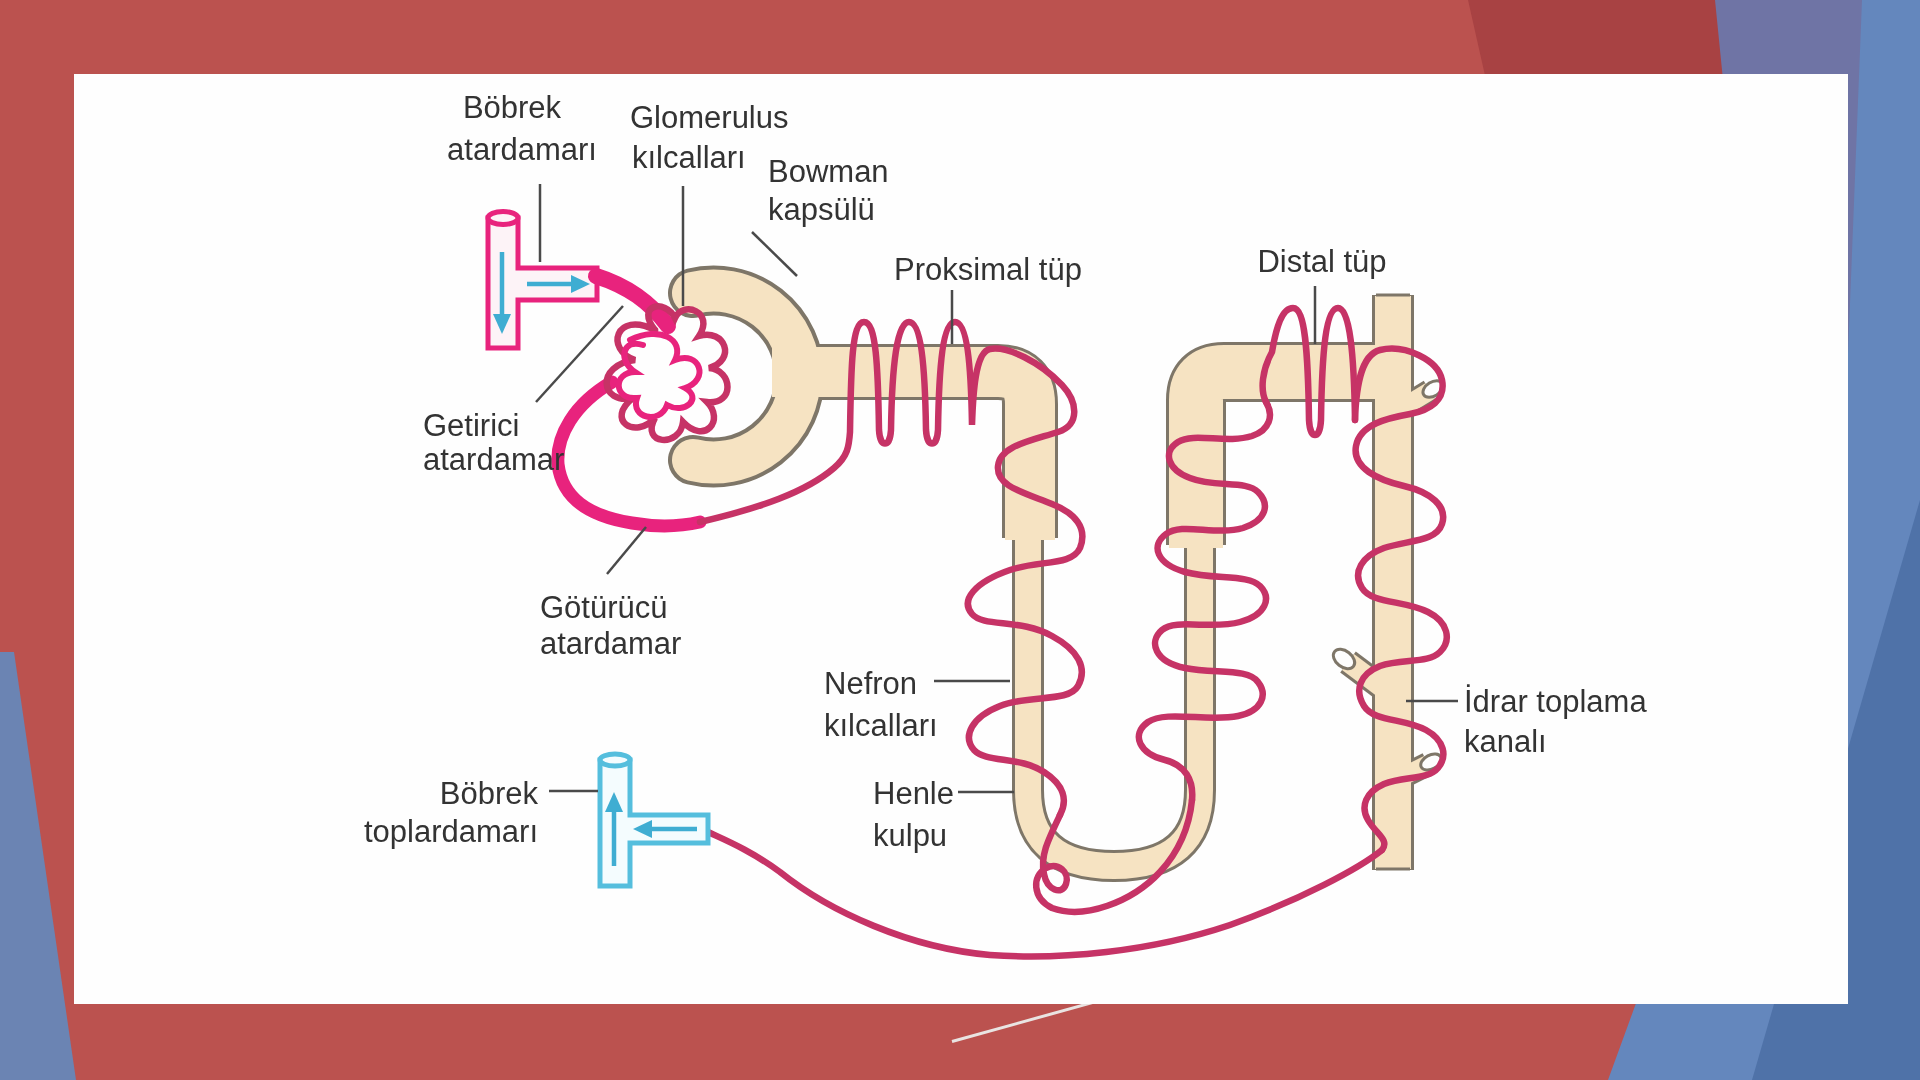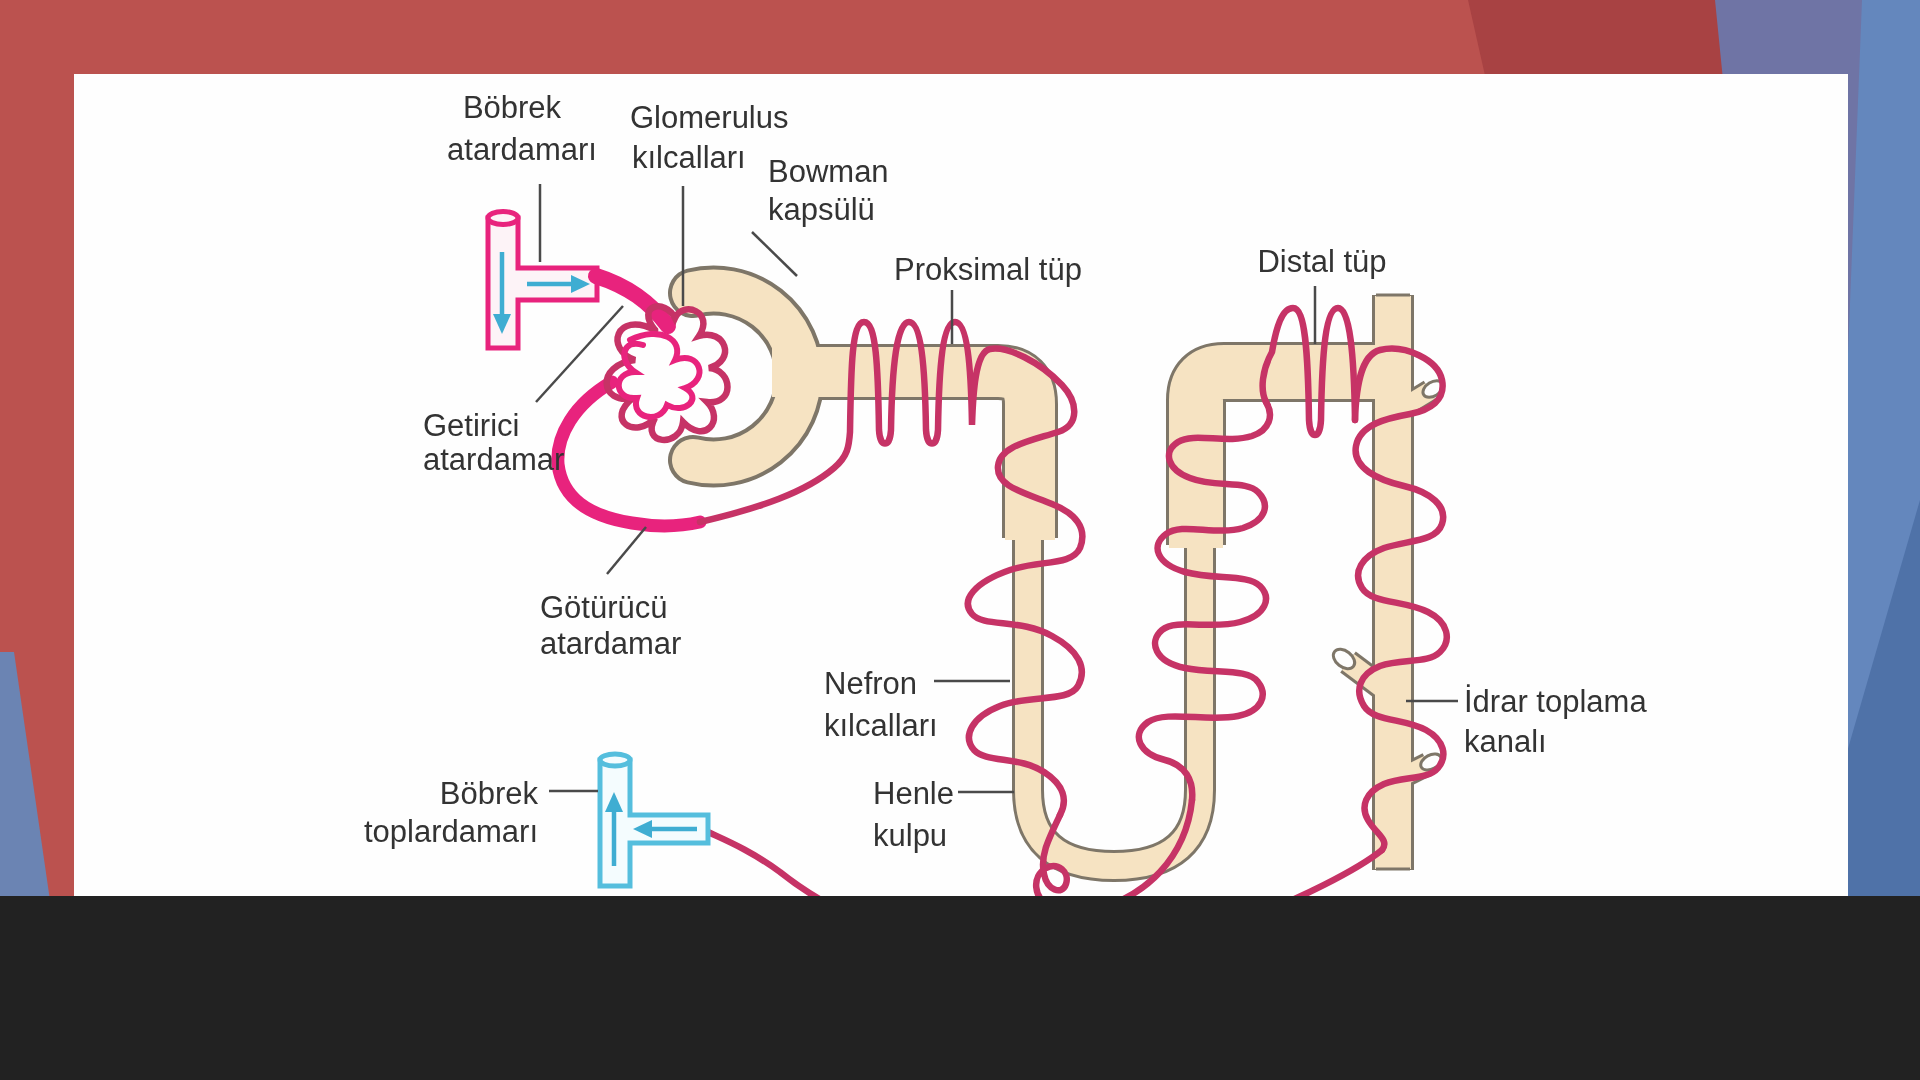--- a/index.html
+++ b/index.html
@@ -1,16 +1,16 @@
 <!DOCTYPE html>
 <html style="--slide-bg-red: #bb524f; --slide-bg-red-dark: #a84243; --slide-bg-purple: #6f74a5; --slide-bg-blue: #6487bd; --slide-bg-blue-deep: #4f72a8; --slide-bg-blue-left: #6b84b3; --panel-white: #fefefe; --tube-fill: #f6e3c2; --tube-outline: #7e7668; --artery-pink: #e8237d; --artery-fill: #fdf3f7; --capillary-crimson: #c63366; --vein-cyan: #55bedd; --vein-arrow: #3fadd2; --label-text: #333333; --leader-line: #4a4a4a;"><head>
 <meta charset="utf-8">
 <style>
   html,body{margin:0;padding:0;background:#222;}
-  .slide{position:relative;width:1920px;height:896px;overflow:hidden;background:var(--slide-bg-red,#bb524f);font-family:"Liberation Sans",sans-serif;}
+  .slide{position:relative;width:1920px;height:1080px;overflow:hidden;background:var(--slide-bg-red,#bb524f);font-family:"Liberation Sans",sans-serif;}
   .bg{position:absolute;inset:0;}
   .bg-darkred{background:var(--slide-bg-red-dark,#a84243);clip-path:polygon(1468px 0,1718px 0,1762px 160px,1504px 160px);}
   .bg-purple{background:var(--slide-bg-purple,#6f74a5);clip-path:polygon(1715px 0,1864px 0,1864px 430px,1748px 330px);}
   .bg-blue{background:var(--slide-bg-blue,#6487bd);clip-path:polygon(1862px 0,1920px 0,1920px 1080px,1608px 1080px,1845px 430px);}
   .bg-blue-dark{background:var(--slide-bg-blue-deep,#4f72a8);clip-path:polygon(1920px 500px,1920px 1080px,1752px 1080px);}
   .bg-left-wedge{background:var(--slide-bg-blue-left,#6b84b3);clip-path:polygon(0 652px,14px 652px,76px 1080px,0 1080px);}
   .bg-line{position:absolute;left:952px;top:1040px;width:282px;height:3px;background:#e9e4e2;transform:rotate(-15.5deg);transform-origin:left center;}
   .panel{position:absolute;left:74px;top:74px;width:1774px;height:930px;background:var(--panel-white,#fefefe);}
   .panel svg{position:absolute;inset:0;width:100%;height:100%;}
   .outline{stroke:var(--tube-outline,#7e7668);fill:none;}

